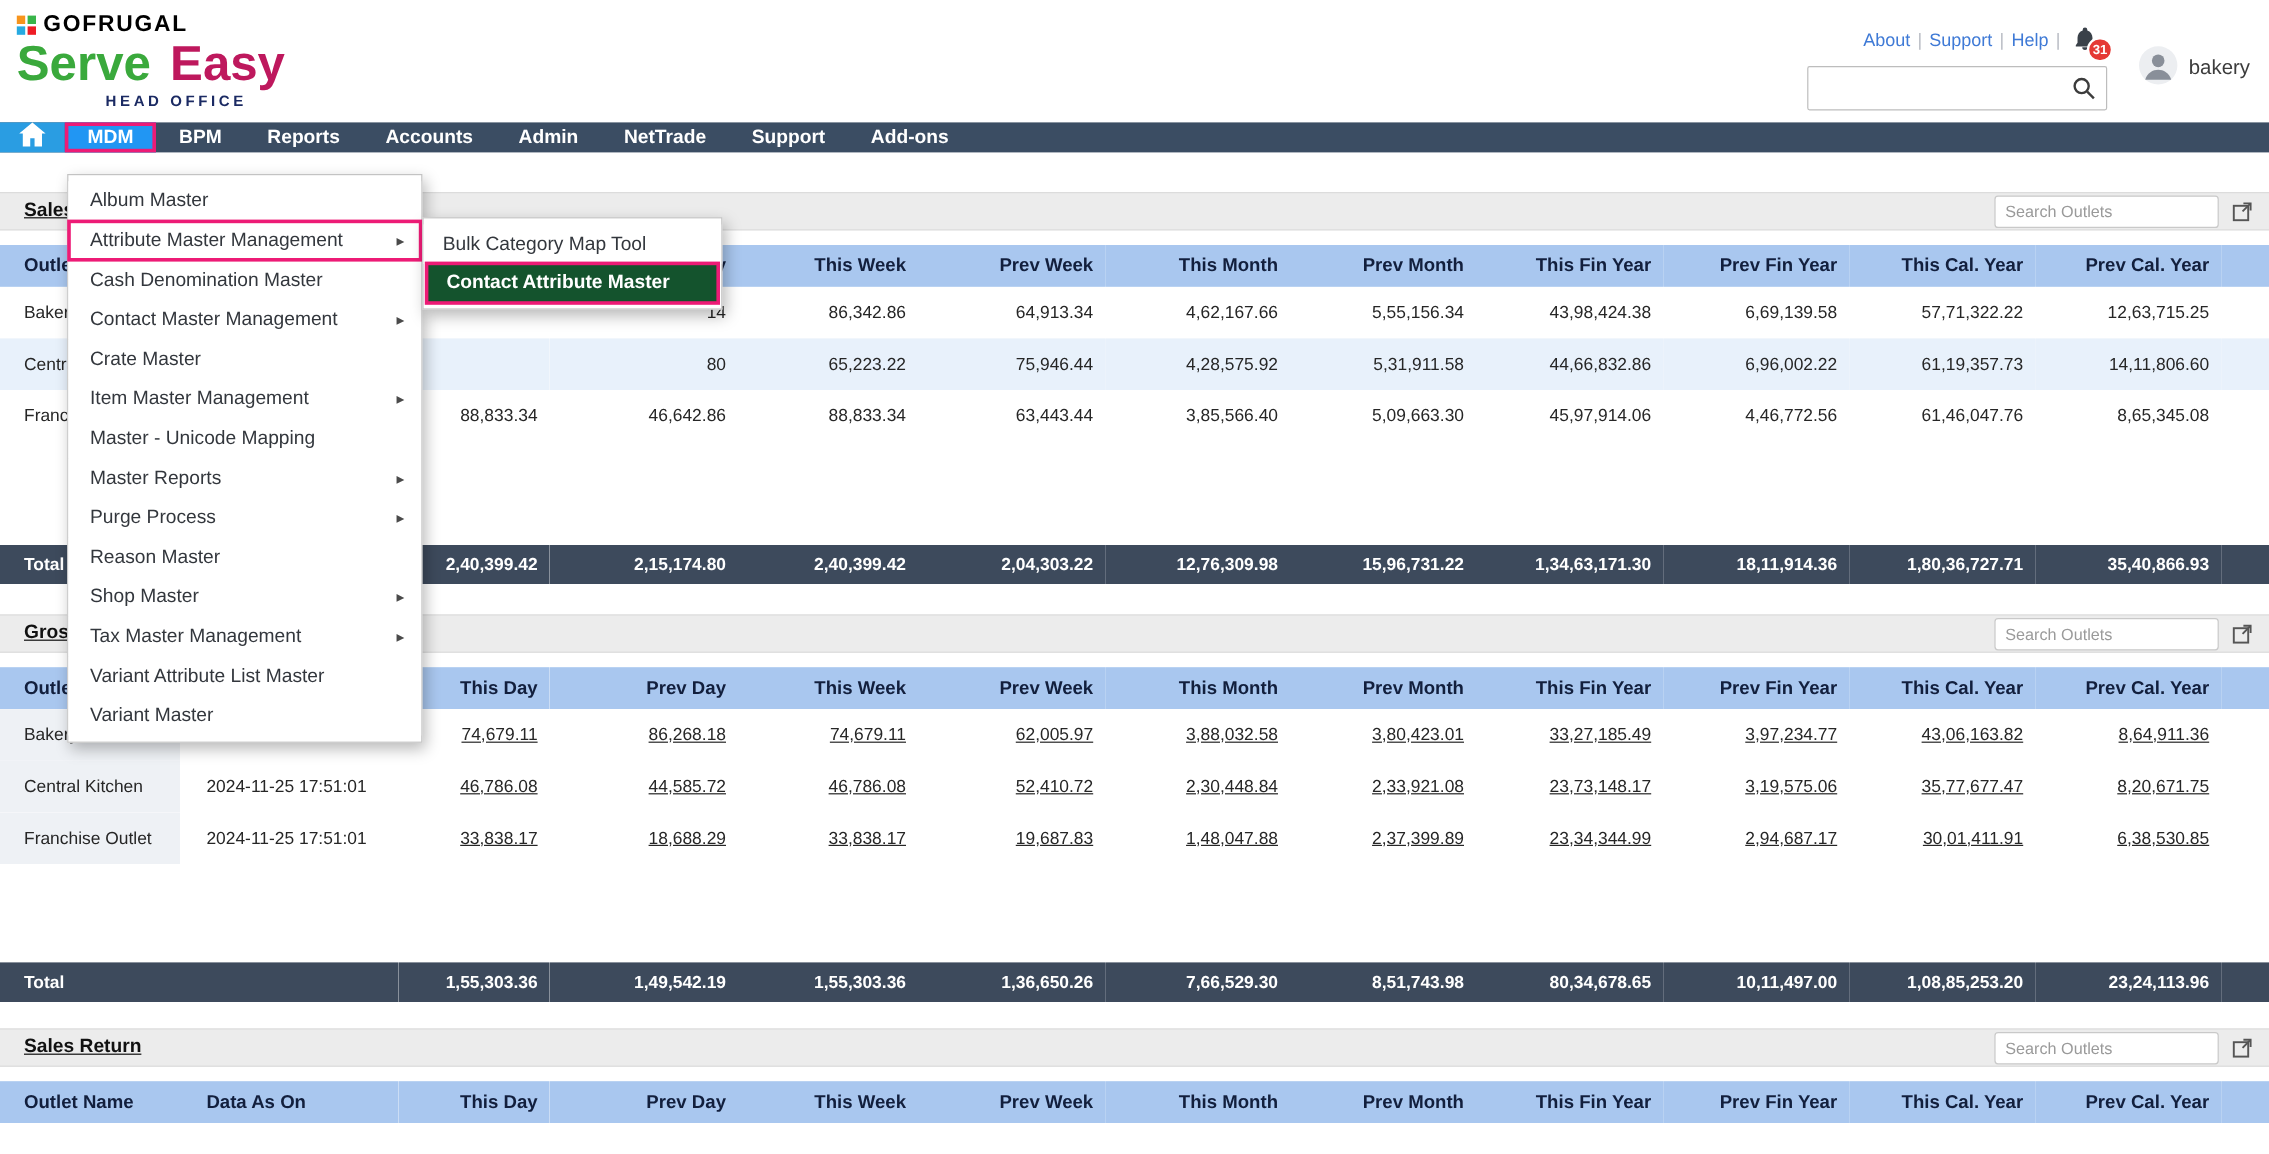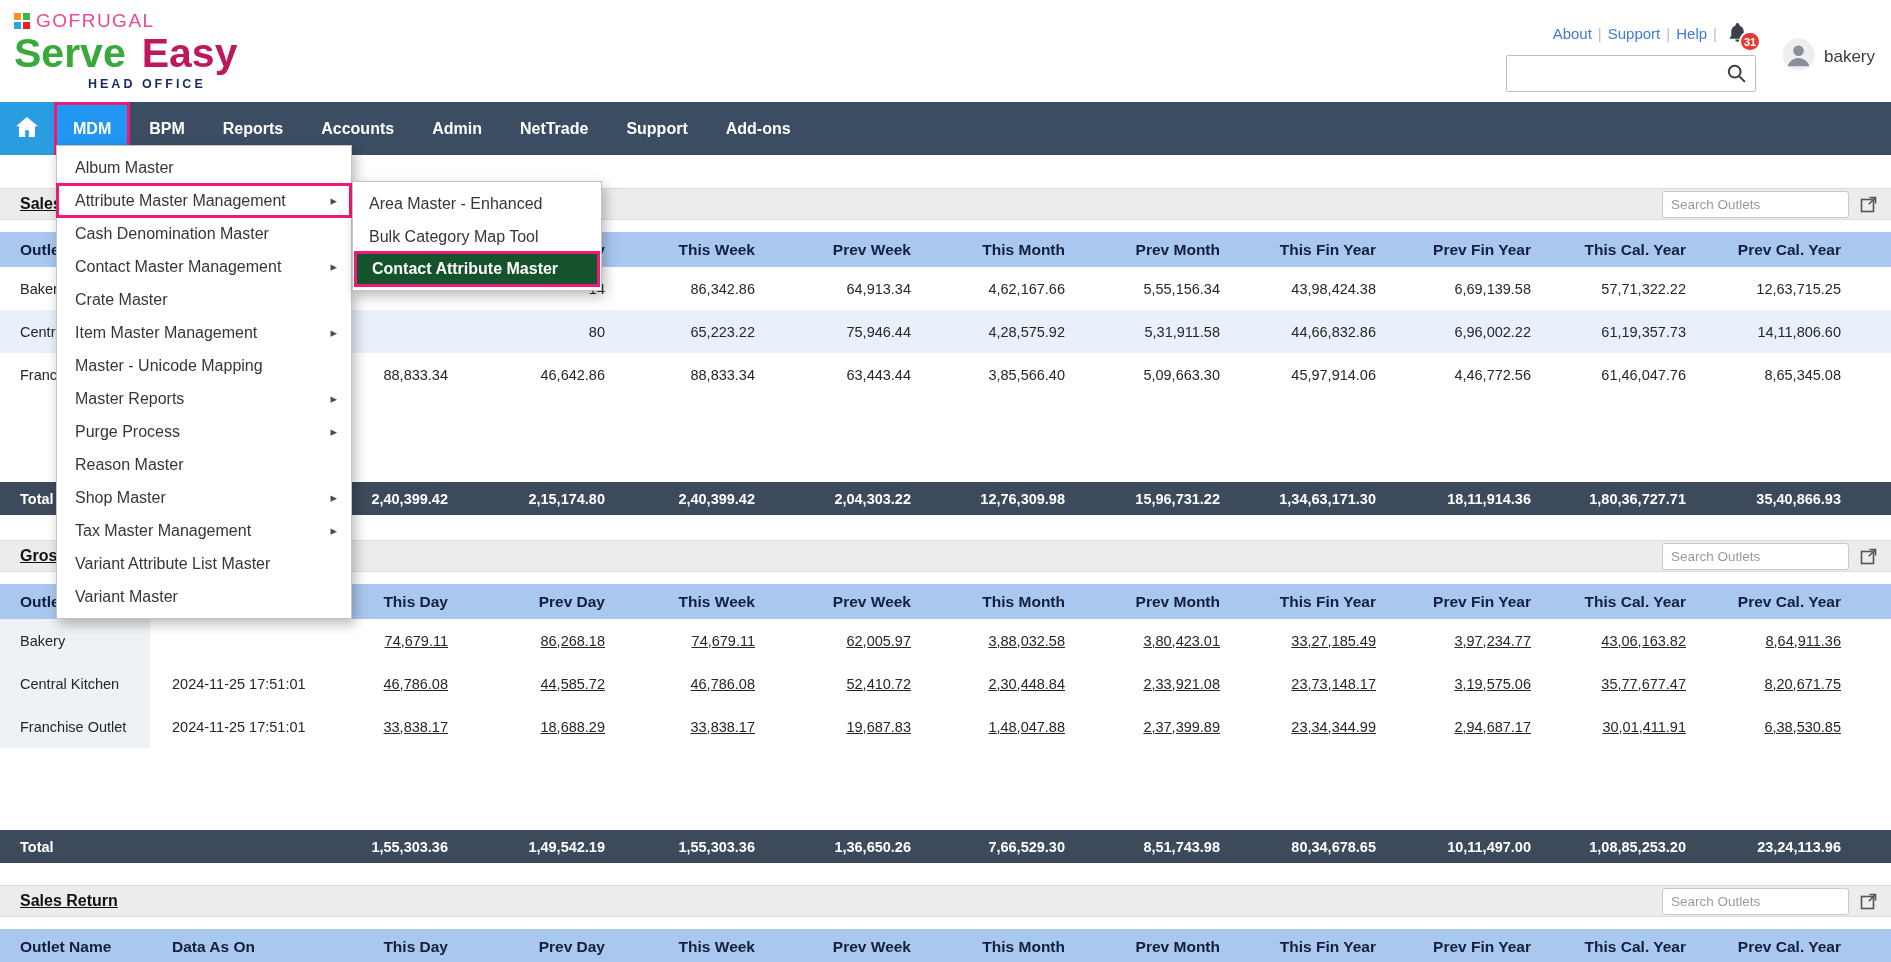--- a/index.html
+++ b/index.html
@@ -5,41 +5,41 @@
   * { margin:0; padding:0; box-sizing:border-box; }
   body { background:#9a9a9a; }
   .screen { position:relative; width:1891px; height:962px; background:#fff; overflow:hidden;
             font-family:"Liberation Sans","DejaVu Sans",sans-serif; color:#222; }
 
   
   .topbar { height:102px; background:#fff; display:flex; align-items:flex-start; padding:8px 16px 0 14px; }
   .logo-row1 { display:flex; align-items:center; gap:6px; margin-top:2px; }
   .logo-mark { width:16px; height:16px; display:grid; grid-template-columns:7px 7px; grid-template-rows:7px 7px; gap:2px; }
   .logo-mark i { display:block; }
-  .company { font-size:19px; font-weight:normal; color:#ec4899; letter-spacing:1.5px; }
+  .company { font-size:19px; font-weight:bold; color:#000000; letter-spacing:1.5px; }
   .product { font-size:41px; font-weight:bold; line-height:1.02; margin-top:1px; }
   .serve { color:#3aa93c; }
   .easy { color:#be185d;margin-left:16px; }
   .suboffice { font-size:12.5px; font-weight:bold; color:#1b2a63; letter-spacing:3px; margin-top:2px; margin-left:74px; }
 
   .topbar-right { margin-left:auto; margin-right:26px; display:flex; flex-direction:column; align-items:flex-end; padding-top:12px; }
   .links-row { display:flex; align-items:center; font-size:15px; }
   #links-container a { color:#3f7ad6; text-decoration:none; margin:0 5px; cursor:pointer; }
   .sep { color:#b9bcc4; margin:0 1px; }
   .bell-wrap { position:relative; width:30px; height:26px; margin-left:8px; cursor:pointer; }
   .badge { position:absolute; top:-9px; left:13px; background:#e53935; color:#fff; font-size:11px; font-weight:bold;
            min-width:21px; height:21px; padding:0 3px; border-radius:11px; display:flex; align-items:center; justify-content:center;
            border:2px solid #fff;margin-top:20px; }
   .search-row { margin-top:9px; position:relative; }
   .search-row input { width:250px; height:37px; border:1px solid #bdbdbd; border-radius:2px; padding:0 36px 0 10px; font-size:14px; }
   .magnifier { position:absolute; right:9px; top:8px; cursor:pointer; }
   .user-block { display:flex; align-items:center; gap:9px; padding-top:30px; font-size:17px; color:#3c3c3c; cursor:pointer; }
 
   
-  .navbar { height:53px; background:#3b4d63; display:flex; align-items:stretch; }
+  .navbar { height:25px; background:#3b4d63; display:flex; align-items:stretch; }
   .home-btn { width:54px; background:#2a9de2; display:flex; align-items:center; justify-content:center; cursor:pointer; }
   .nav-item { color:#fff; font-size:16px; font-weight:bold; padding:0 19px; display:flex; align-items:center; cursor:pointer; }
   .nav-item.active { background:#2196f3; }
   .hl-pink { outline:3px solid #ed1b76; outline-offset:-3px; }
 
   
   .gap33 { height:33px; } .gap25 { height:25px; } .gap22 { height:22px; } .gap-sm { height:12px; }
   .section-bar { height:32px; background:#ececec; border-top:1px solid #dcdcdc; border-bottom:1px solid #dcdcdc;
                  display:flex; align-items:center; padding:0 14px 0 20px; }
   .section-title { font-size:16px; font-weight:bold; color:#111; text-decoration:underline; }
@@ -483,23 +483,20 @@
       </div>
       <div class="menu-item">
         <span class="lbl">Variant Attribute List Master</span>
       </div>
       <div class="menu-item">
         <span class="lbl">Variant Master</span>
       </div>
     </div>
   <div class="submenu" id="attr-submenu">
       <div class="menu-item">
-        <span class="lbl">Area Master - Enhanced</span>
-      </div>
-      <div class="menu-item">
         <span class="lbl">Bulk Category Map Tool</span>
       </div>
       <div class="menu-item selected">
         <span class="lbl">Contact Attribute Master</span>
       </div>
     </div>
 
 </div>
 
 </body></html>

